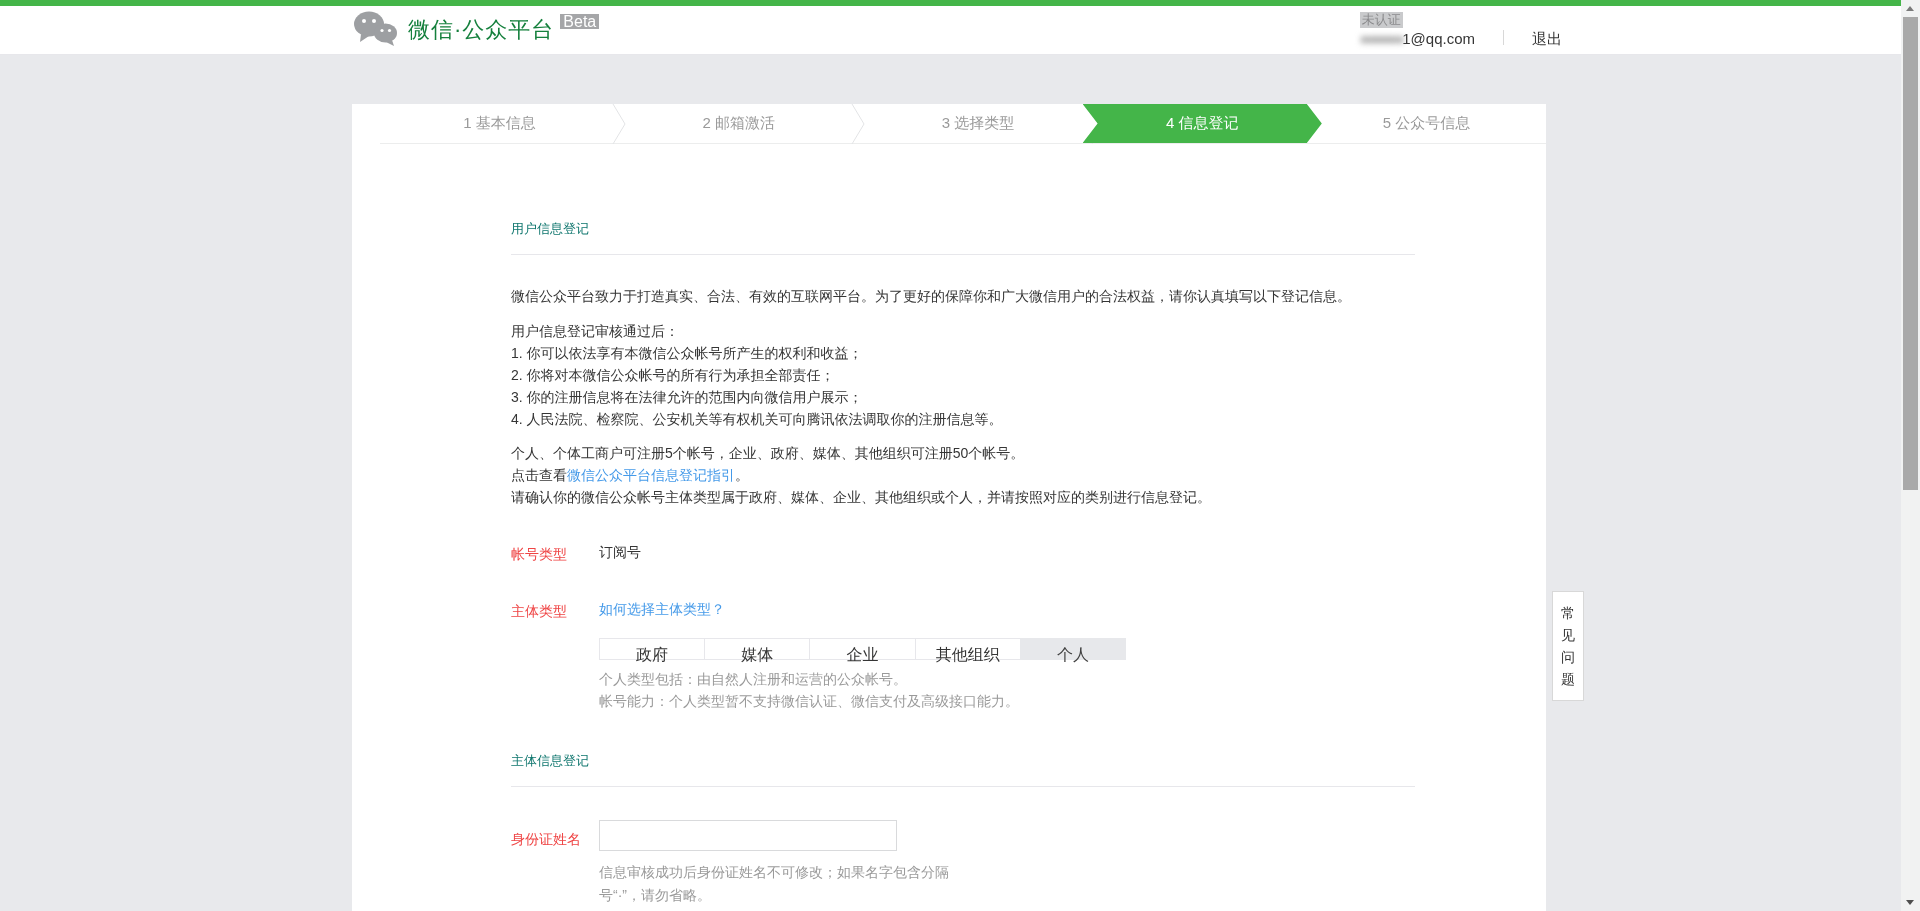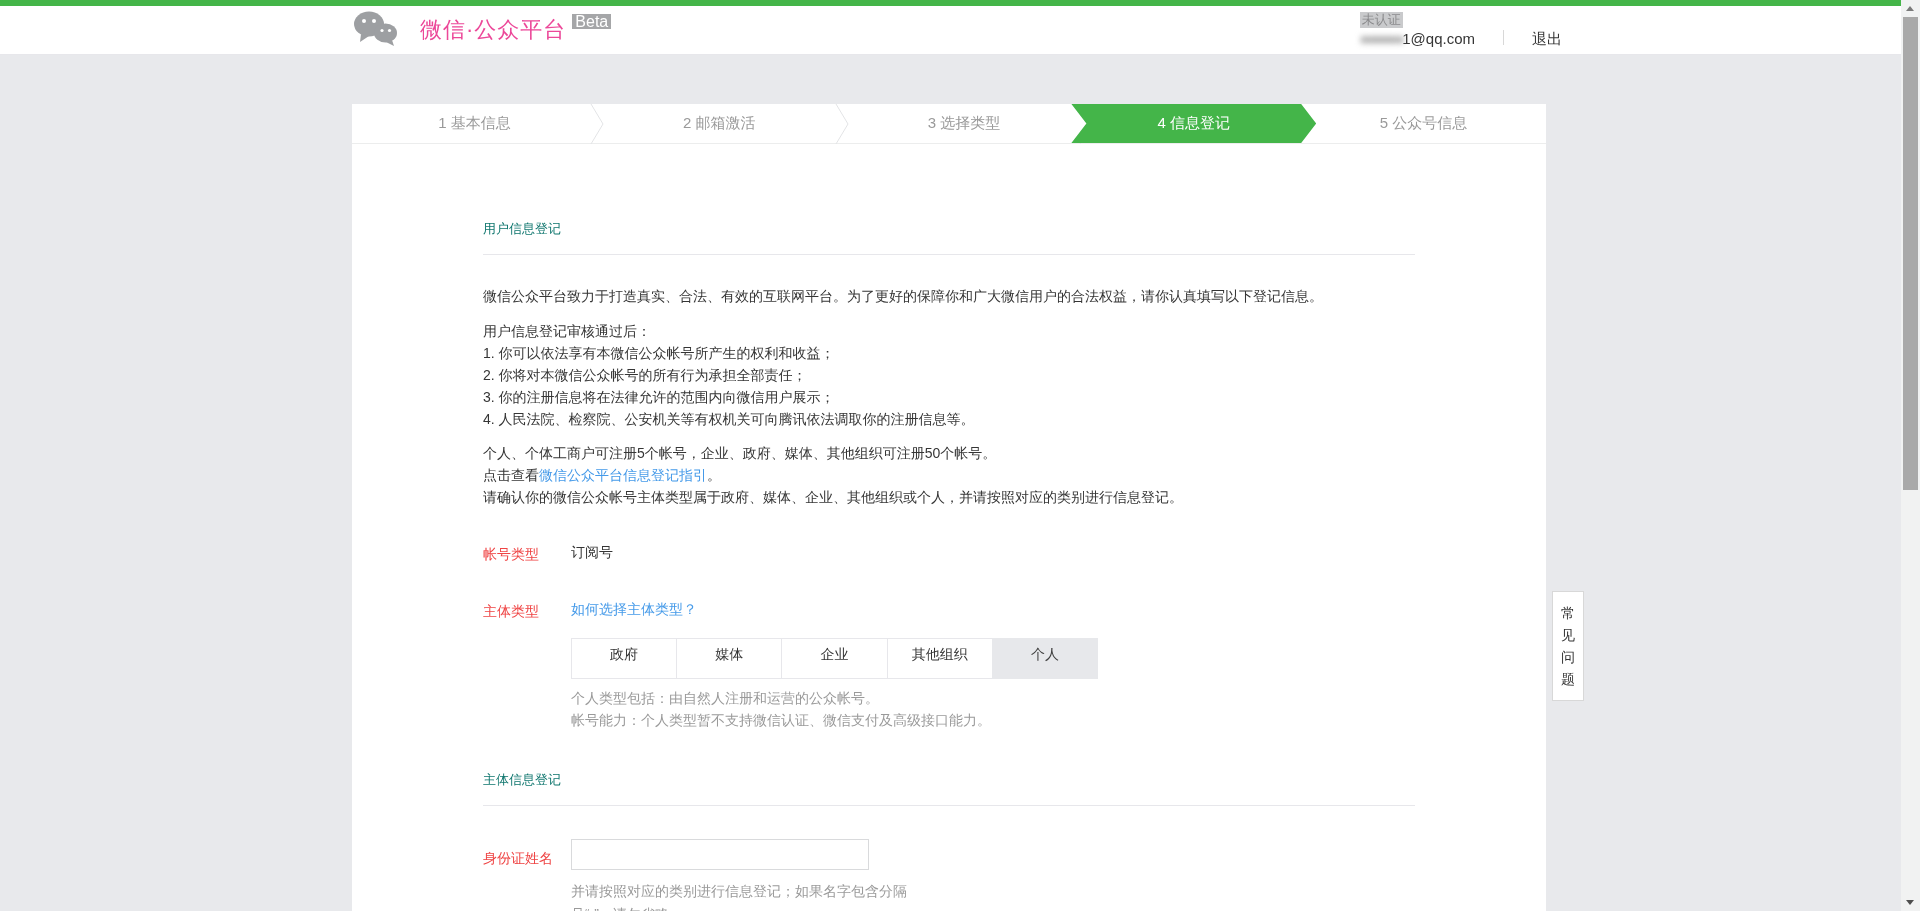--- a/index.html
+++ b/index.html
@@ -11,31 +11,31 @@
     font-family: "Liberation Sans", "DejaVu Sans", sans-serif;
     color: #353535;
   }
   a { text-decoration: none; }
 
   
   .topbar { position:absolute; top:0; left:0; width:1920px; height:6px; background:#44b549; z-index:5; }
   .header { position:absolute; top:6px; left:0; width:1920px; height:49px; background:#fff; border-bottom:1px solid #e7e7eb; }
   .header-inner { width:1210px; margin-left:352px; height:100%; display:flex; justify-content:space-between; align-items:center; }
   .logo { display:flex; align-items:center; }
-  .logo-text { font-size:22px; color:#ec4899; letter-spacing:1px; margin-left:22px; }
+  .logo-text { font-size:22px; color:#15803d; letter-spacing:1px; margin-left:10px; }
   .beta-badge { display:inline-block; background:#a5a6a8; color:#fff; font-size:16px; line-height:13px; padding:1px 3px; margin-left:6px; transform:translateY(-9px); }
   .header-right { display:flex; flex-direction:column; align-items:flex-start; }
   .status-badge { background:#c9cacc; color:#8b8b8d; font-size:13px; line-height:16px; padding:0 2px; filter:blur(0.6px); margin-bottom:2px; }
   .account-row { display:flex; align-items:flex-start; font-size:15px; color:#353535;gap:16px; }
   .masked { filter:blur(3px); color:#8a8a8a; letter-spacing:-2px; }
   .vsep { display:inline-block; width:0; height:15px; border-left:1px solid #d8d8d8; margin:0 12px; }
   .logout { color:#353535; cursor:pointer; }
 
   
-  .card { position:absolute; left:352px; top:104px; width:1194px; height:807px; background:#fff; overflow:hidden; }
+  .card { position:absolute; left:352px; top:104px; width:1194px; height:807px; background:#fff; overflow:hidden;padding-left:28px; }
 
   
   .steps { display:flex; height:40px; border-bottom:1px solid #eceded; position:relative; }
   .step { flex:1; display:flex; align-items:center; justify-content:center; font-size:15px; color:#9a9a9a; background:#fff; }
   .step.active {
     background:#44b549; color:#fff; position:relative; z-index:2; margin:0 -15px;
     clip-path: polygon(0 0, calc(100% - 15px) 0, 100% 50%, calc(100% - 15px) 100%, 0 100%, 15px 50%);
   }
   .step-sep { width:0; position:relative; z-index:1; }
   .step-sep svg { position:absolute; left:-7px; top:0; }
@@ -46,21 +46,21 @@
   .divider { border:none; border-top:1px solid #e7e7eb; margin-top:14px; }
   .intro { margin-top:30px; margin-bottom:13px; }
   .quota { margin-top:12px; }
   .link { color:#459ae9; cursor:pointer; }
 
   .form-row { display:flex; margin-top:33px; }
   .form-label { width:88px; flex:none; padding-top:2px; color:#ef4444; }
   .form-control { flex:1; }
 
   .tabs { display:flex; width:527px; margin-top:18px; }
-  .tab { flex:1; height:41px; line-height:31px; text-align:center; font-size:14px; color:#353535;
+  .tab { flex:1; height:22px; line-height:31px; text-align:center; font-size:16px; color:#353535;
          background:#fff; border:1px solid #e7e7eb; margin-left:-1px; cursor:pointer; }
   .tab:first-child { margin-left:0; }
   .tab.selected { background:#e7e8eb; border:1px solid #e7e8eb; color:#404040; }
   .tab-notes { margin-top:8px; color:#9a9a9a; }
 
   .section2 { margin-top:38px; }
   .id-row { margin-top:33px; }
   .id-row .form-label { padding-top:8px; }
   .text-input { width:298px; height:31px; border:1px solid #d9dadc; outline:none; font-size:14px; padding:0 8px; background:#fff; }
   .hint { margin-top:10px; width:360px; color:#9a9a9a; line-height:23px; }
@@ -185,21 +185,21 @@
     <div class="section2">
       <div class="section-title">主体信息登记</div>
       <hr class="divider">
     </div>
 
     <div class="form-row id-row">
       <div class="form-label">身份证姓名</div>
       <div class="form-control">
         <input class="text-input" type="text" value="" style="">
         <div class="hint">
-          <div>并请按照对应的类别进行信息登记；如果名字包含分隔</div>
+          <div>信息审核成功后身份证姓名不可修改；如果名字包含分隔</div>
           <div>号“·”，请勿省略。</div>
         </div>
         
       </div>
     </div>
   </div>
 </div>
 
 <div class="faq">
   <span class="faq-inner">常见问题</span>

